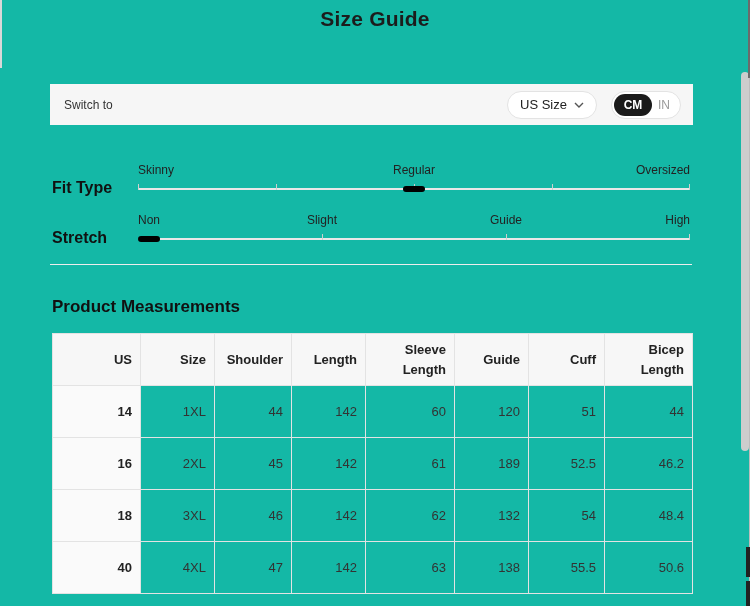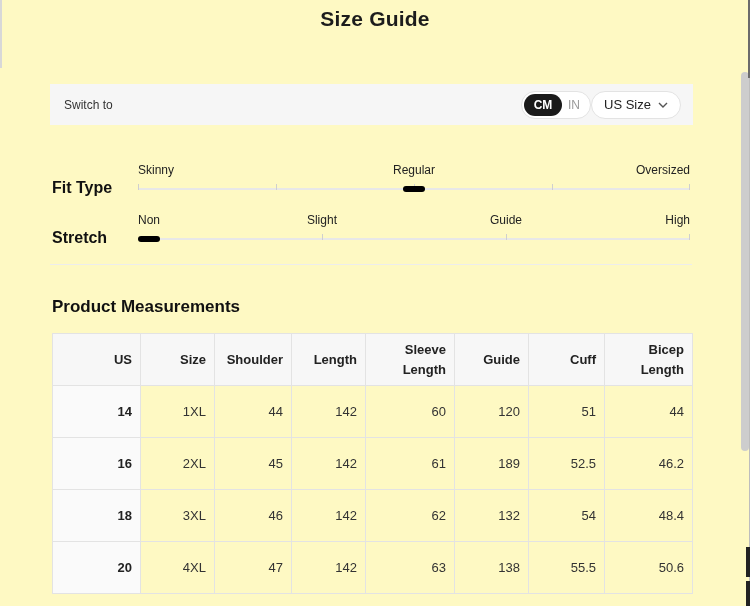--- a/index.html
+++ b/index.html
@@ -1,17 +1,17 @@
 <!DOCTYPE html>
 <html><head>
 <meta charset="utf-8">
 <style>
   html,body{margin:0;padding:0;background:#fff;}
   body{font-family:"Liberation Sans","DejaVu Sans",sans-serif;color:#222;}
-  .stage{position:relative;width:750px;height:606px;background:#fef9c3;overflow:hidden;}
+  .stage{position:relative;width:750px;height:606px;background:#14b8a6;overflow:hidden;}
 
   
   .title{position:absolute;top:7px;left:0;width:750px;text-align:center;
          font-size:21px;font-weight:700;color:#1c1c1c;letter-spacing:.2px;}
 
   
   .switch-bar{position:absolute;top:84px;left:50px;width:643px;height:41px;
               background:#f6f6f6;display:flex;align-items:center;box-sizing:border-box;
               padding:0 12px 0 14px;}
   .switch-label{font-size:12px;color:#333;}
@@ -72,29 +72,29 @@
 </head>
 <body>
 
 <div class="stage">
 
   <div class="title">Size Guide</div>
 
   <div class="switch-bar">
     <span class="switch-label">Switch to</span>
     <span class="bar-spacer"></span>
-    <div class="pill unit-toggle">
-      <span class="unit-cm">CM</span>
-      <span class="unit-in">IN</span>
-    </div>
     <div class="pill size-dropdown">
       <span>US Size</span>
       <svg class="chev" viewBox="0 0 10 6">
         <polyline points="1,1 5,5 9,1" fill="none" stroke="#555" stroke-width="1.4"></polyline>
       </svg>
+    </div>
+    <div class="pill unit-toggle">
+      <span class="unit-cm">CM</span>
+      <span class="unit-in">IN</span>
     </div>
   </div>
 
   <div class="slider-name" style="top:179px;">Fit Type</div>
   <div class="slider-area" style="top:163px;">
     <div class="slider-labels">
       <span class="lbl-left">Skinny</span>
       <span class="lbl-c50">Regular</span>
       <span class="lbl-right">Oversized</span>
     </div>
@@ -176,21 +176,21 @@
           <td class="col-us">18</td>
           <td>3XL</td>
           <td>46</td>
           <td>142</td>
           <td>62</td>
           <td>132</td>
           <td>54</td>
           <td>48.4</td>
         </tr>
         <tr>
-          <td class="col-us">20</td>
+          <td class="col-us">40</td>
           <td>4XL</td>
           <td>47</td>
           <td>142</td>
           <td>63</td>
           <td>138</td>
           <td>55.5</td>
           <td>50.6</td>
         </tr>
       </tbody>
   </table>

